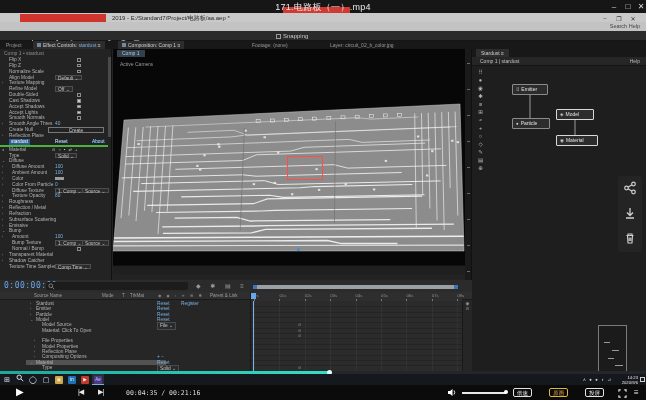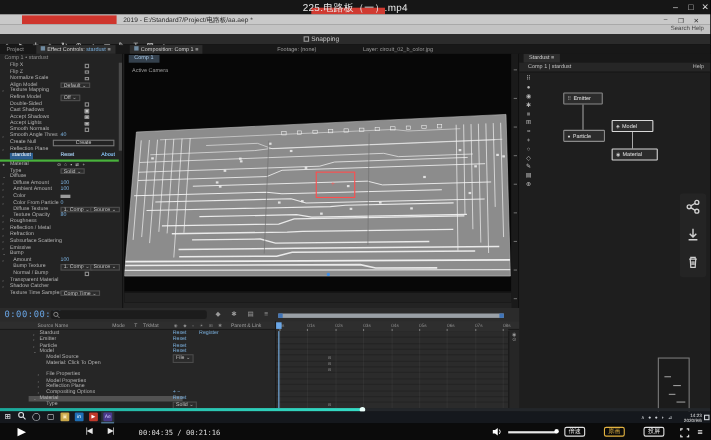--- a/index.html
+++ b/index.html
@@ -146,21 +146,21 @@
   #fs-icon { left:618px; top:4px; }
   #playlist-btn { left:634px; top:3px; font-size:8px; color:#e8e8e8; }
 </style>
 </head>
 <body>
 
 <div id="root">
 
   <div id="player-titlebar" class="abs">
     <div id="title-redbox" class="abs"></div>
-    <div id="player-title" class="abs">225.电路板（一）.mp4</div>
+    <div id="player-title" class="abs">171.电路板（一）.mp4</div>
     <div class="wbtn abs" style="left:608px;">–</div>
     <div class="wbtn abs" style="left:622px;">□</div>
     <div class="wbtn abs" style="left:635px;">✕</div>
   </div>
 
   <div id="ae" class="abs">
     <div id="ae-titlebar" class="abs">
       <div id="ae-redbox" class="abs"></div>
       <div id="ae-title" class="abs">2019 - E:/Standard7/Project/电路板/aa.aep *</div>
       <div class="aewbtn abs" style="left:600px;">–</div>

